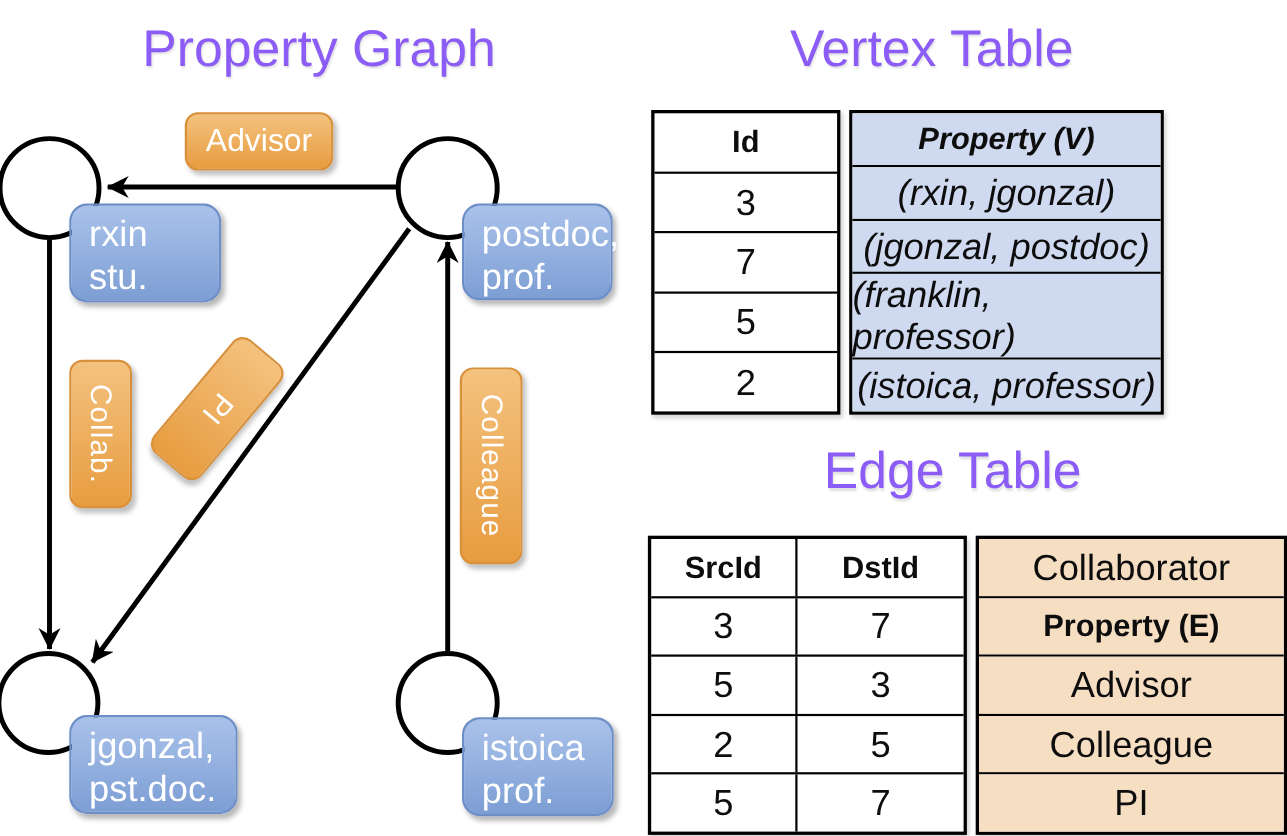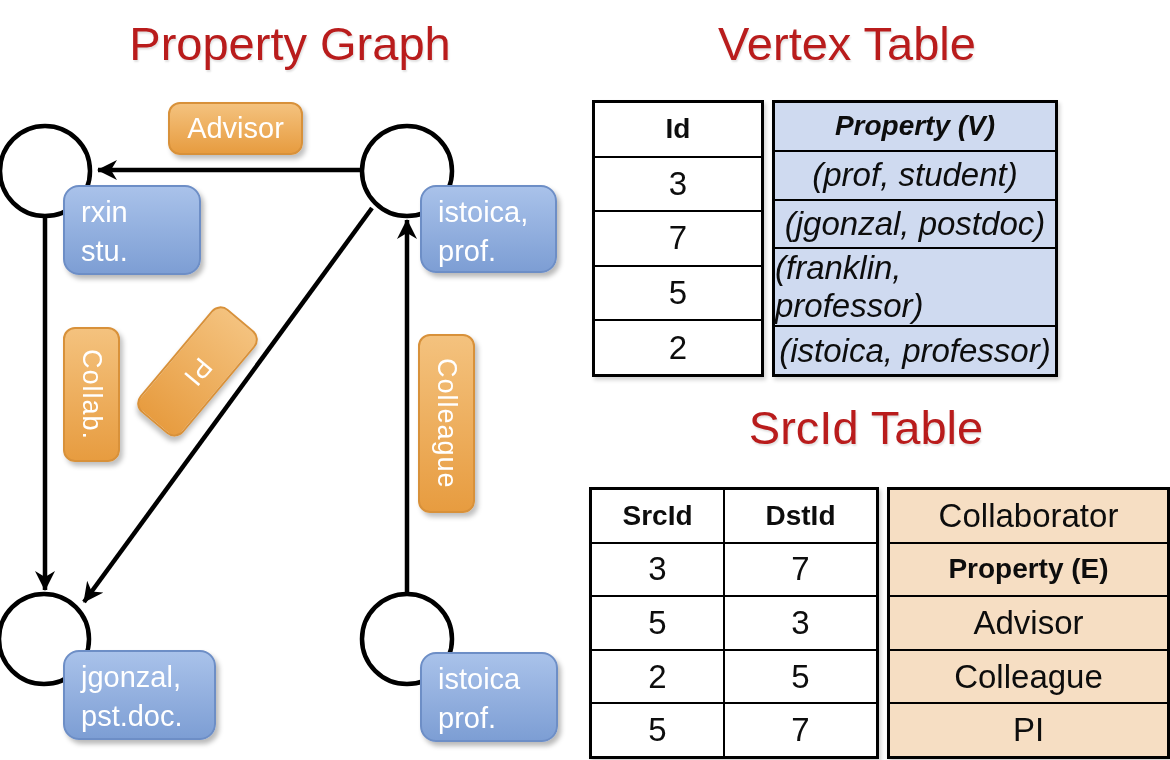--- a/index.html
+++ b/index.html
@@ -1,32 +1,32 @@
 <!DOCTYPE html>
 <html><head>
 <meta charset="utf-8">
 <style>
   html,body { margin:0; padding:0; background:#fff; }
   .canvas {
     position:relative; width:1170px; height:760px; overflow:hidden;
     font-family:"Liberation Sans", sans-serif; background:#fff;
   }
   .big-title {
-    position:absolute; text-align:center; font-size:47px; color:#b91c1c;
+    position:absolute; text-align:center; font-size:47px; color:#8b5cf6;
     letter-spacing:0px; text-shadow:1px 2px 2px rgba(0,0,0,0.12); white-space:nowrap;
   }
   
   .node-num {
     position:absolute; width:90px; text-align:center; font-size:50px; color:#111;
   }
   .vprop {
     position:absolute; border-radius:16px; color:#fff;
     background:linear-gradient(to bottom,#a9c2ea,#7d9ed4);
     border:2px solid #6d8ec6; box-shadow:3px 4px 5px rgba(0,0,0,0.28);
-    font-size:29px; line-height:39px; padding:6px 0 0 16px; box-sizing:border-box;
+    font-size:33px; line-height:39px; padding:6px 0 0 16px; box-sizing:border-box;
     z-index:3;
   }
   .elabel {
     position:absolute; border-radius:12px; color:#fff;
     background:linear-gradient(to bottom,#f4c27e,#e79c40);
     border:2px solid #d8913a; box-shadow:3px 4px 5px rgba(0,0,0,0.25);
     display:flex; align-items:center; justify-content:center;
     font-size:29px; box-sizing:border-box; z-index:2;
   }
   .elabel .vtext { writing-mode:vertical-rl; font-size:27px; letter-spacing:1px; }
@@ -78,21 +78,21 @@
   <div class="node-num" style="left:0px;   top:140px;">3</div>
   <div class="node-num" style="left:362px; top:140px;">5</div>
   <div class="node-num" style="left:-1px;  top:608px;">7</div>
   <div class="node-num" style="left:362px; top:608px;">2</div>
 
   <div class="vprop" style="left:63px; top:185px; width:138px; height:90px;">
     <div>rxin</div>
     <div>stu.</div>
   </div>
   <div class="vprop" style="left:420px; top:185px; width:137px; height:88px;">
-    <div>istoica,</div>
+    <div>postdoc,</div>
     <div>prof.</div>
   </div>
   <div class="vprop" style="left:63px; top:650px; width:153px; height:90px;">
     <div>jgonzal,</div>
     <div>pst.doc.</div>
   </div>
   <div class="vprop" style="left:420px; top:652px; width:138px; height:90px;">
     <div>istoica</div>
     <div>prof.</div>
   </div>
@@ -129,35 +129,35 @@
       <div class="trow">
           <div class="tcell">2</div>
         </div>
     </div>
     <div class="gap"></div>
     <div class="subtbl" style="flex:1;">
       <div class="trow">
           <div class="tcell hdr bg-blue">Property (V)</div>
         </div>
       <div class="trow">
-          <div class="tcell bg-blue">(prof, student)</div>
+          <div class="tcell bg-blue">(rxin, jgonzal)</div>
         </div>
       <div class="trow">
           <div class="tcell bg-blue">(jgonzal, postdoc)</div>
         </div>
       <div class="trow">
           <div class="tcell bg-blue">(franklin, professor)</div>
         </div>
       <div class="trow">
           <div class="tcell bg-blue">(istoica, professor)</div>
         </div>
     </div>
   </div>
 
-  <div class="big-title" style="left:592px; top:400px; width:548px;">SrcId Table</div>
+  <div class="big-title" style="left:592px; top:400px; width:548px;">Edge Table</div>
 
   <div class="tbl" style="left:589px; top:487px; width:581px; height:272px;">
     <div class="subtbl" style="width:290px;">
       <div class="trow">
         <div class="tcell hdr" style="flex:0 0 131px;border-radius:22px;">SrcId</div>
         <div class="tcell hdr">DstId</div>
       </div>
       <div class="trow">
         <div class="tcell" style="flex:0 0 131px;">3</div>
         <div class="tcell">7</div>

